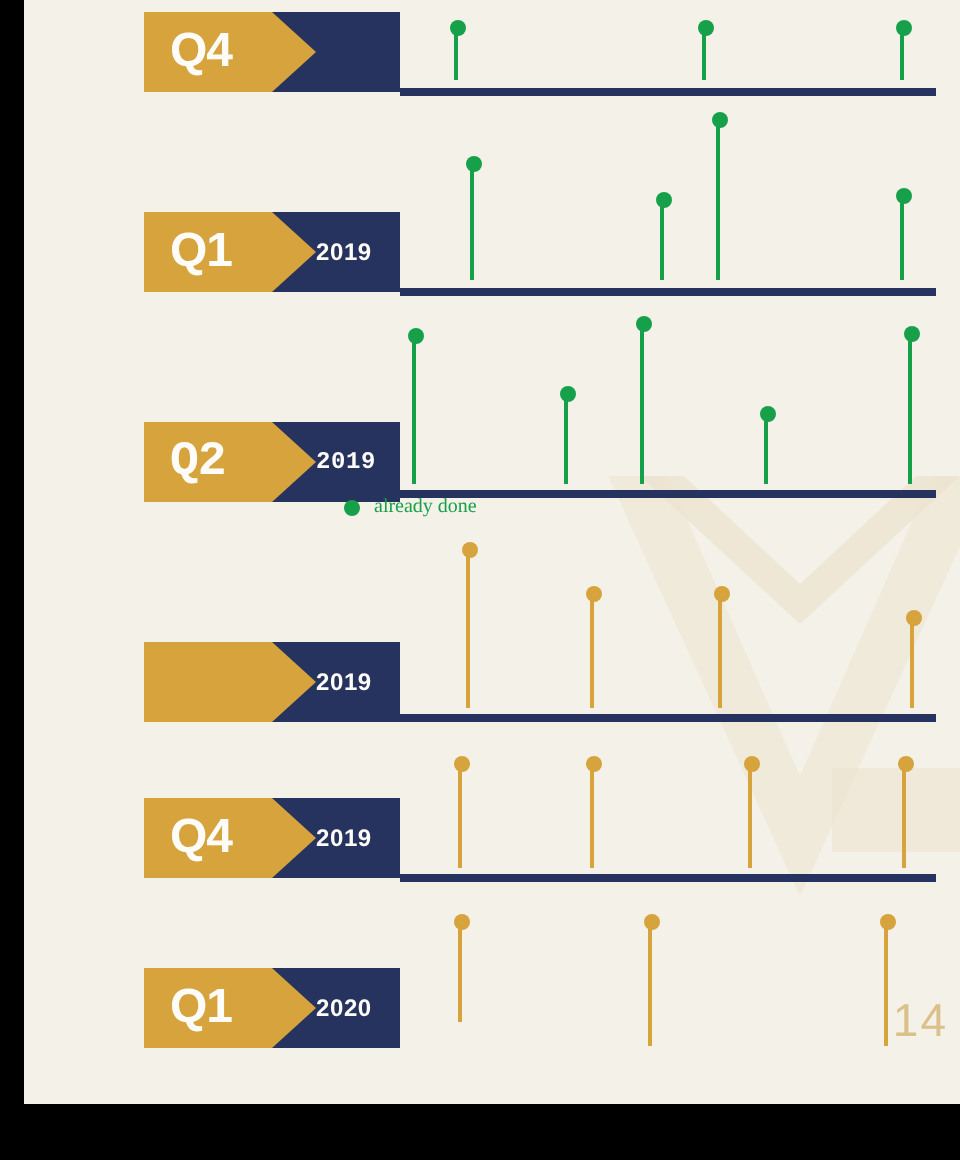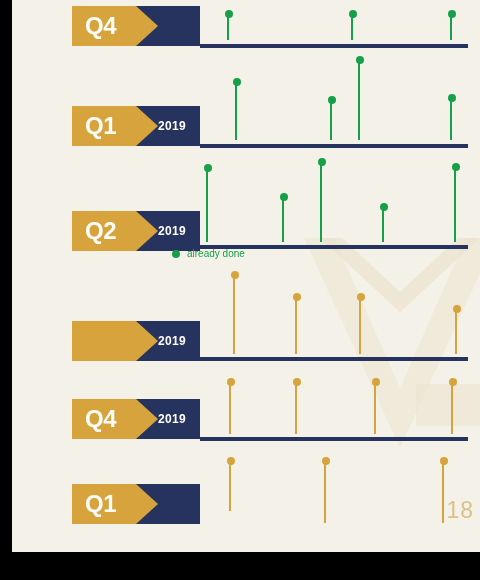--- a/index.html
+++ b/index.html
@@ -85,21 +85,21 @@
   .ms{position:absolute;}
   .ms .stem{position:absolute;width:2px;}
   .ms .dot{position:absolute;width:8px;height:8px;border-radius:50%;}
   .done .stem{background:#17a04a;}
   .done .dot{background:#17a04a;}
   .plan .stem{background:#d6a33c;}
   .plan .dot{background:#d6a33c;}
   
   #legend{
     position:absolute;left:160px;top:248px;
-    display:flex;align-items:center;gap:7px;
+    display:flex;align-items:center;gap:7px;font-family:Liberation Serif, serif;
   }
   #legend .ldot{width:8px;height:8px;border-radius:50%;background:#17a04a;}
   #legend .ltxt{font-size:10px;color:#17a04a;}
   
   #pageno{
     position:absolute;right:6px;top:497px;
     font-size:23px;color:#dcc089;letter-spacing:1px;
   }
 </style>
 </head>
@@ -155,21 +155,21 @@
         <div class="ms done">
           <div class="stem" style="left:346px;top:60px;height:80px"></div>
           <div class="dot" style="left:344px;top:56px"></div>
         </div>
         <div class="ms done">
           <div class="stem" style="left:438px;top:98px;height:42px"></div>
           <div class="dot" style="left:436px;top:94px"></div>
         </div>
       </div>
       <div class="row">
-        <div class="badge" style="top: 211px;">
+        <div class="badge" style="top: 211px; font-family: Liberation Mono, monospace;">
           <div class="navy"></div>
           <div class="gold"></div>
           <div class="point"></div>
           <div class="q">Q2</div>
           <div class="yr">2019</div>
         </div>
         <div class="baseline" style="left: 188px; top: 245px; width: 268px;"></div>
         <div class="ms done">
           <div class="stem" style="left:194px;top:168px;height:74px"></div>
           <div class="dot" style="left:192px;top:164px"></div>
@@ -241,20 +241,21 @@
           <div class="stem" style="left:439px;top:382px;height:52px"></div>
           <div class="dot" style="left:437px;top:378px"></div>
         </div>
       </div>
       <div class="row">
         <div class="badge" style="top: 484px;">
           <div class="navy"></div>
           <div class="gold"></div>
           <div class="point"></div>
           <div class="q">Q1</div>
+          <div class="yr">2020</div>
         </div>
         <div class="ms plan">
           <div class="stem" style="left:217px;top:461px;height:50px"></div>
           <div class="dot" style="left:215px;top:457px"></div>
         </div>
         <div class="ms plan">
           <div class="stem" style="left:312px;top:461px;height:62px"></div>
           <div class="dot" style="left:310px;top:457px"></div>
         </div>
         <div class="ms plan">
@@ -262,14 +263,14 @@
           <div class="dot" style="left:428px;top:457px"></div>
         </div>
       </div>
     </div>
 
   <div id="legend">
     <span class="ldot"></span>
     <span class="ltxt">already done</span>
   </div>
 
-  <div id="pageno">18</div>
+  <div id="pageno">14</div>
 </div>
 
 </body></html>

